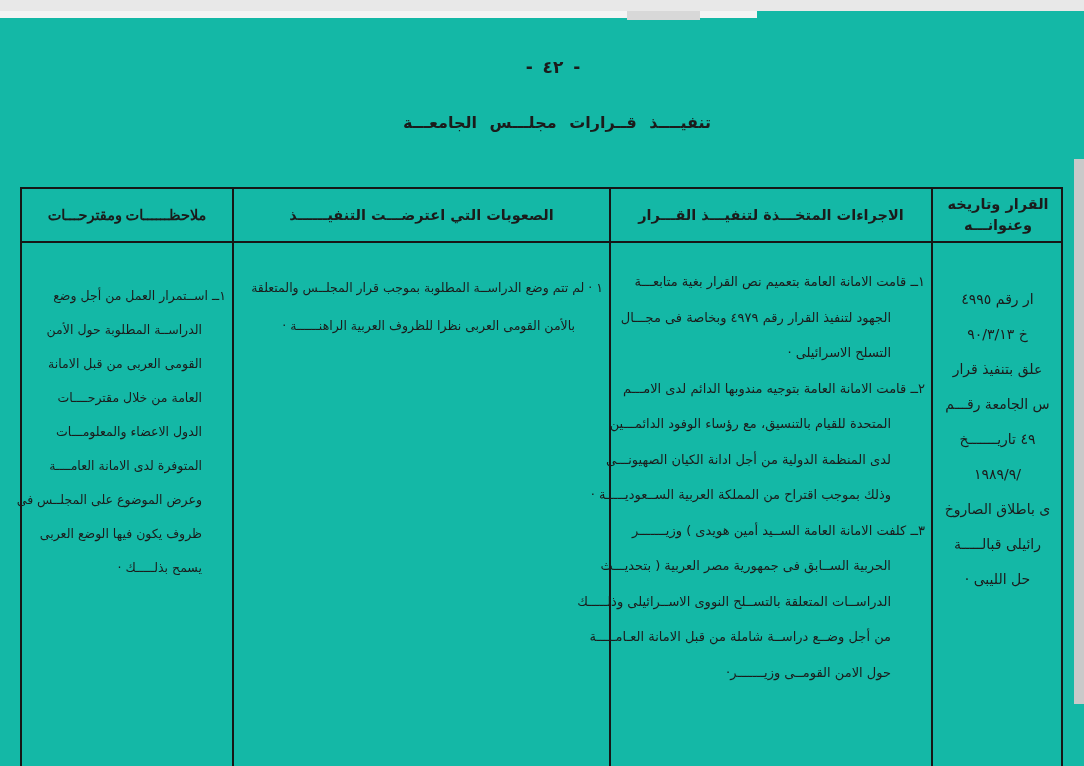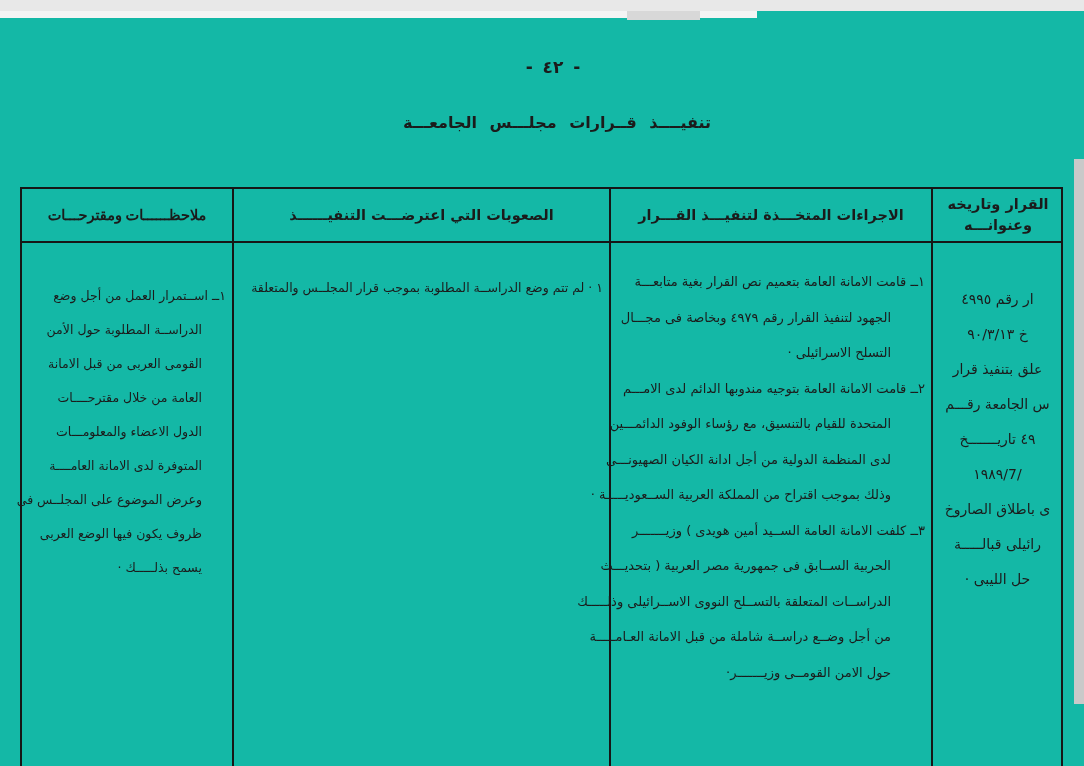--- a/index.html
+++ b/index.html
@@ -94,21 +94,21 @@
     <div class="hcell hc2">الاجراءات المتخـــذة لتنفيـــذ القـــرار</div>
     <div class="hcell hc3">الصعوبات التي اعترضـــت التنفيــــــذ</div>
     <div class="hcell hc4">ملاحظــــــات ومقترحـــات</div>
 
     <div class="ccell c1">
         <div class="tline">ار رقم ٤٩٩٥</div>
         <div class="tline">خ ٩٠/٣/١٣</div>
         <div class="tline">علق بتنفيذ قرار</div>
         <div class="tline">س الجامعة رقـــم</div>
         <div class="tline">٤٩ تاريـــــــخ</div>
-        <div class="tline">‭١٩٨٩/7/‬</div>
+        <div class="tline">‭١٩٨٩/٩/‬</div>
         <div class="tline">ى باطلاق الصاروخ</div>
         <div class="tline">رائيلى قبالـــــة</div>
         <div class="tline">حل الليبى ·</div>
       </div>
 
     <div class="ccell c2">
       <div class="item">
           <div class="tline">١ــ قامت الامانة العامة بتعميم نص القرار بغية متابعـــة</div>
           <div class="tline">الجهود لتنفيذ القرار رقم ٤٩٧٩ وبخاصة فى مجـــال</div>
           <div class="tline">التسلح الاسرائيلى ·</div>
@@ -124,20 +124,21 @@
           <div class="tline">الحربية الســابق فى جمهورية مصر العربية ( بتحديـــث</div>
           <div class="tline">الدراســات المتعلقة بالتســلح النووى الاســرائيلى وذلـــــك</div>
           <div class="tline">من أجل وضــع دراســة شاملة من قبل الامانة العـامـــــة</div>
           <div class="tline">حول الامن القومــى وزيـــــــر·</div>
         </div>
     </div>
 
     <div class="ccell c3">
       <div class="item">
           <div class="tline">١ · لم تتم وضع الدراســة المطلوبة بموجب قرار المجلــس والمتعلقة</div>
+          <div class="tline">بالأمن القومى العربى نظرا للظروف العربية الراهنــــــة ·</div>
         </div>
     </div>
 
     <div class="ccell c4">
       <div class="item">
           <div class="tline">١ــ اســتمرار العمل من أجل وضع</div>
           <div class="tline">الدراســة المطلوبة حول الأمن</div>
           <div class="tline">القومى العربى من قبل الامانة</div>
           <div class="tline">العامة من خلال مقترحــــات</div>
           <div class="tline">الدول الاعضاء والمعلومـــات</div>

